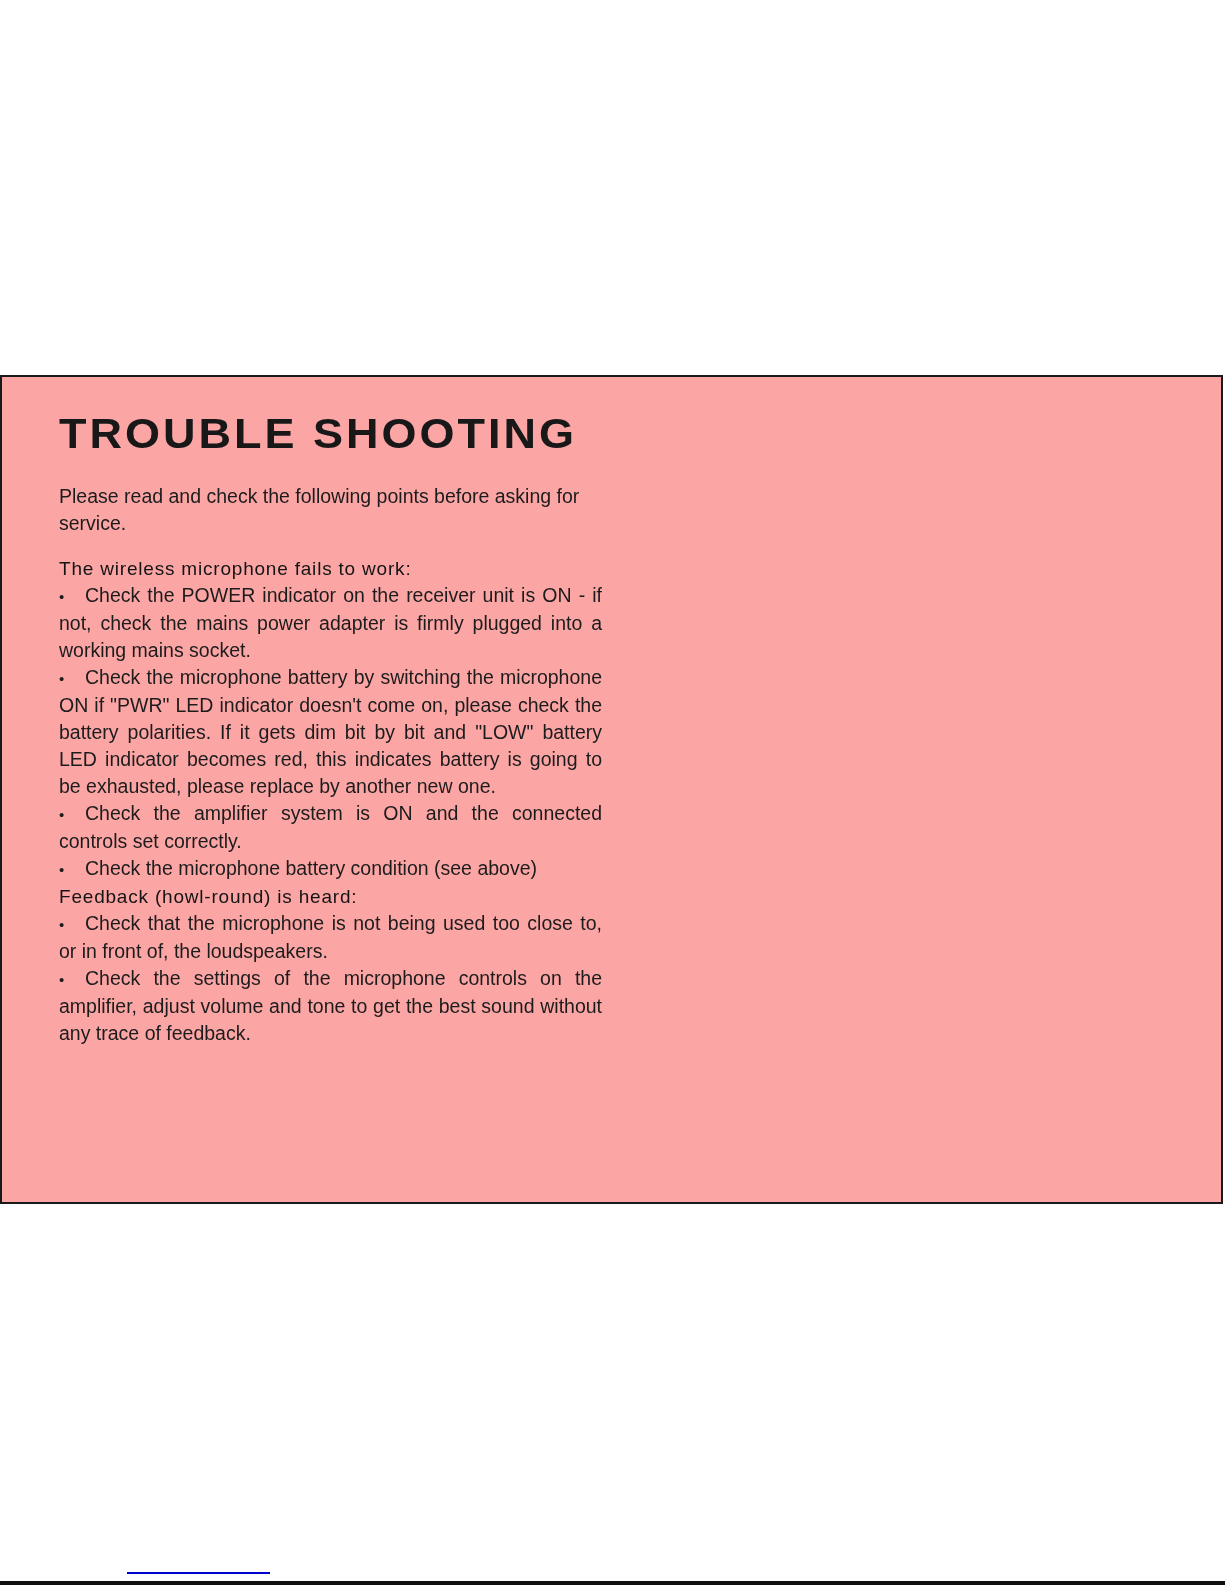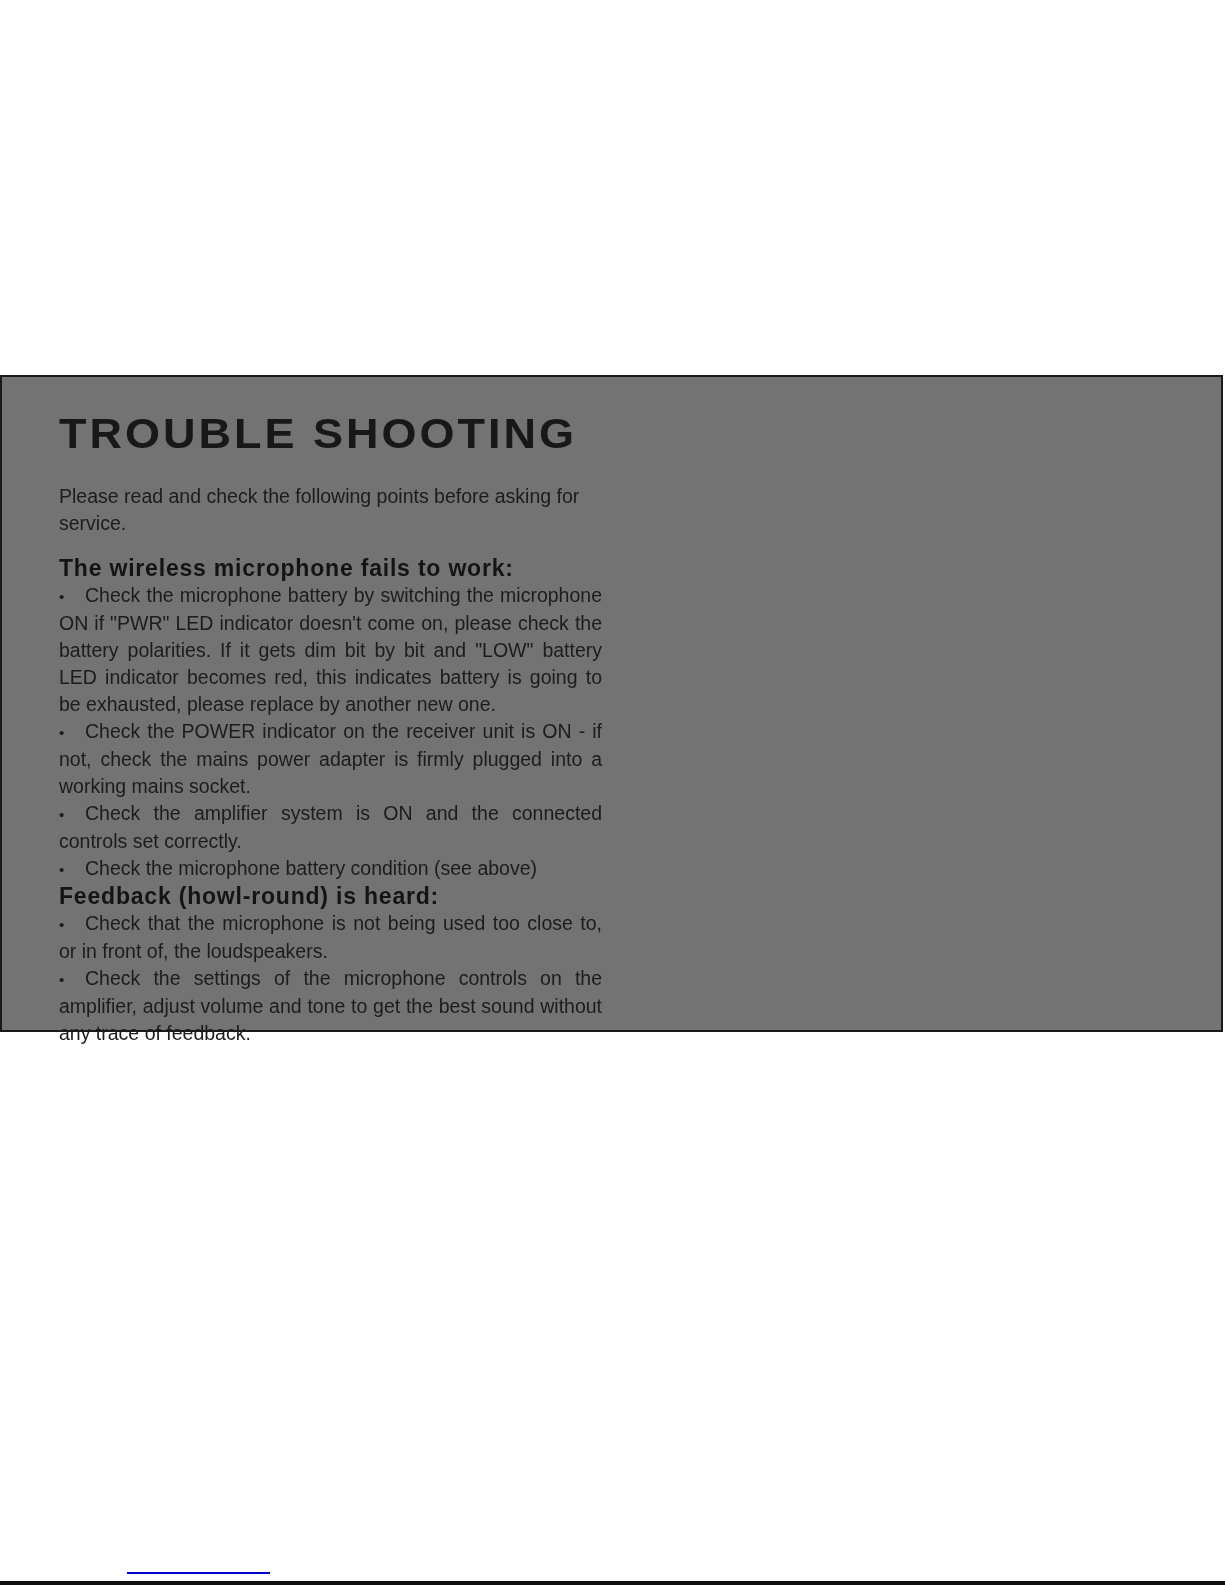--- a/index.html
+++ b/index.html
@@ -16,23 +16,23 @@
     position: relative;
     font-family: "Liberation Sans", sans-serif;
     color: var(--text);
     overflow: hidden;
   }
   .trouble-box {
     position: absolute;
     left: 0px;
     top: 375px;
     width: 1223px;
-    height: 657px;
+    height: 829px;
     border: 2px solid var(--border);
-    background: #737373;
+    background: #fca5a5;
   }
   .content {
     position: absolute;
     left: 57px;
     top: 33px;
     width: 543px;
   }
   .title {
     font-family: "Liberation Sans", sans-serif;
     font-size: 45px;
@@ -43,22 +43,22 @@
     transform: scaleY(0.93);
     transform-origin: left top;
     margin-bottom: 21px;
   }
   .intro {
     font-size: 19.5px;
     line-height: 27px;
     margin-bottom: 18px;
   }
   .heading {
-    font-size: 23px;
-    font-weight: 700;
+    font-size: 19px;
+    font-weight: 400;
     letter-spacing: 0.8px;
     line-height: 27px;
     color: #141414;
   }
   .bullet {
     font-size: 19.5px;
     line-height: 27px;
     text-align: justify;
     margin: 0;
   }
@@ -91,22 +91,22 @@
 
 <div class="trouble-box">
   <div class="content">
 
     <h1 class="title">TROUBLE SHOOTING</h1>
 
     <p class="intro">Please read and check the following points before asking for service.</p>
 
     <section>
       <h2 class="heading">The wireless microphone fails to work:</h2>
+      <p class="bullet"><span class="marker">•</span><span>Check the POWER indicator on the receiver unit is ON - if not, check the mains power adapter is firmly plugged into a working mains socket.</span></p>
       <p class="bullet"><span class="marker">•</span><span>Check the microphone battery by switching the microphone ON if "PWR" LED indicator doesn't come on, please check the battery polarities. If it gets dim bit by bit and "LOW" battery LED indicator becomes red, this indicates battery is going to be exhausted, please replace by another new one.</span></p>
-      <p class="bullet"><span class="marker">•</span><span>Check the POWER indicator on the receiver unit is ON - if not, check the mains power adapter is firmly plugged into a working mains socket.</span></p>
       <p class="bullet"><span class="marker">•</span><span>Check the amplifier system is ON and the connected controls set correctly.</span></p>
     </section>
 
     <section>
       <p class="bullet"><span class="marker">•</span><span>Check the microphone battery condition (see above)</span></p>
     </section>
 
     <section>
       <h2 class="heading">Feedback (howl-round) is heard:</h2>
       <p class="bullet"><span class="marker">•</span><span>Check that the microphone is not being used too close to, or in front of, the loudspeakers.</span></p>

